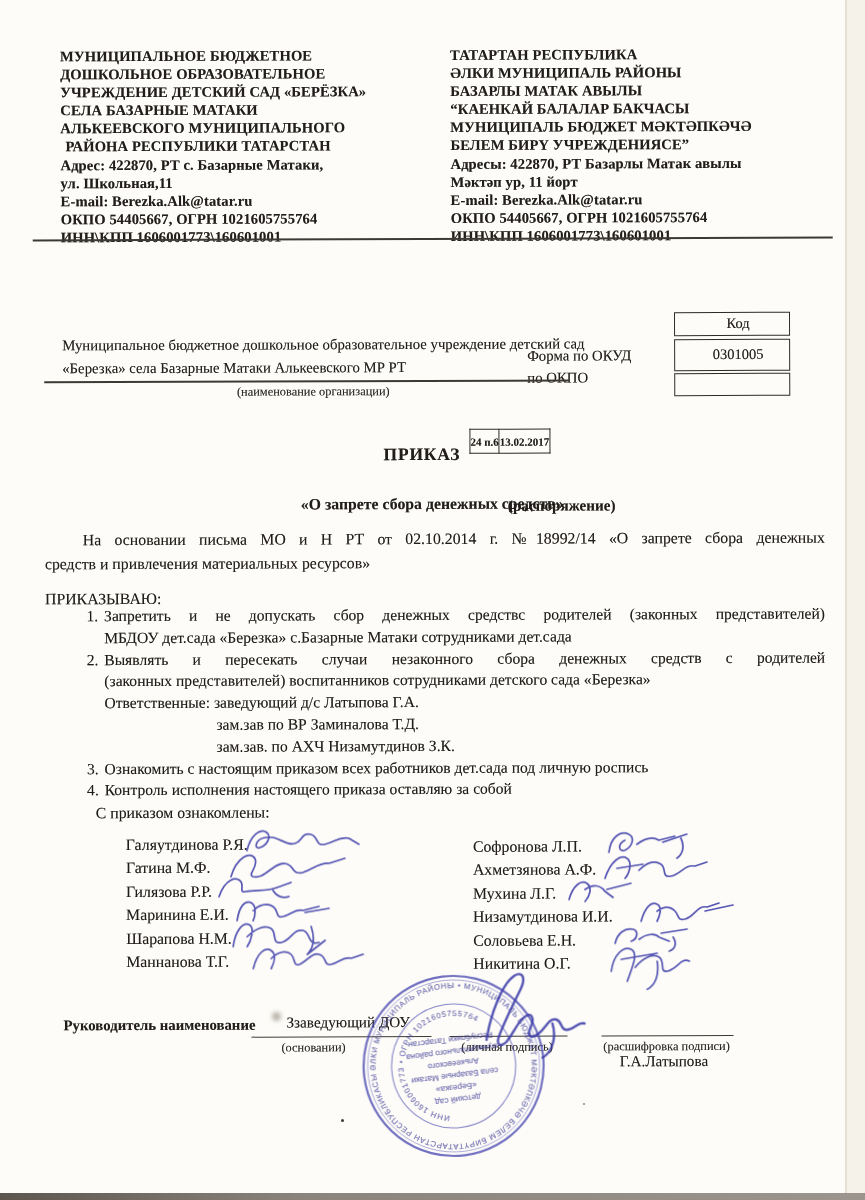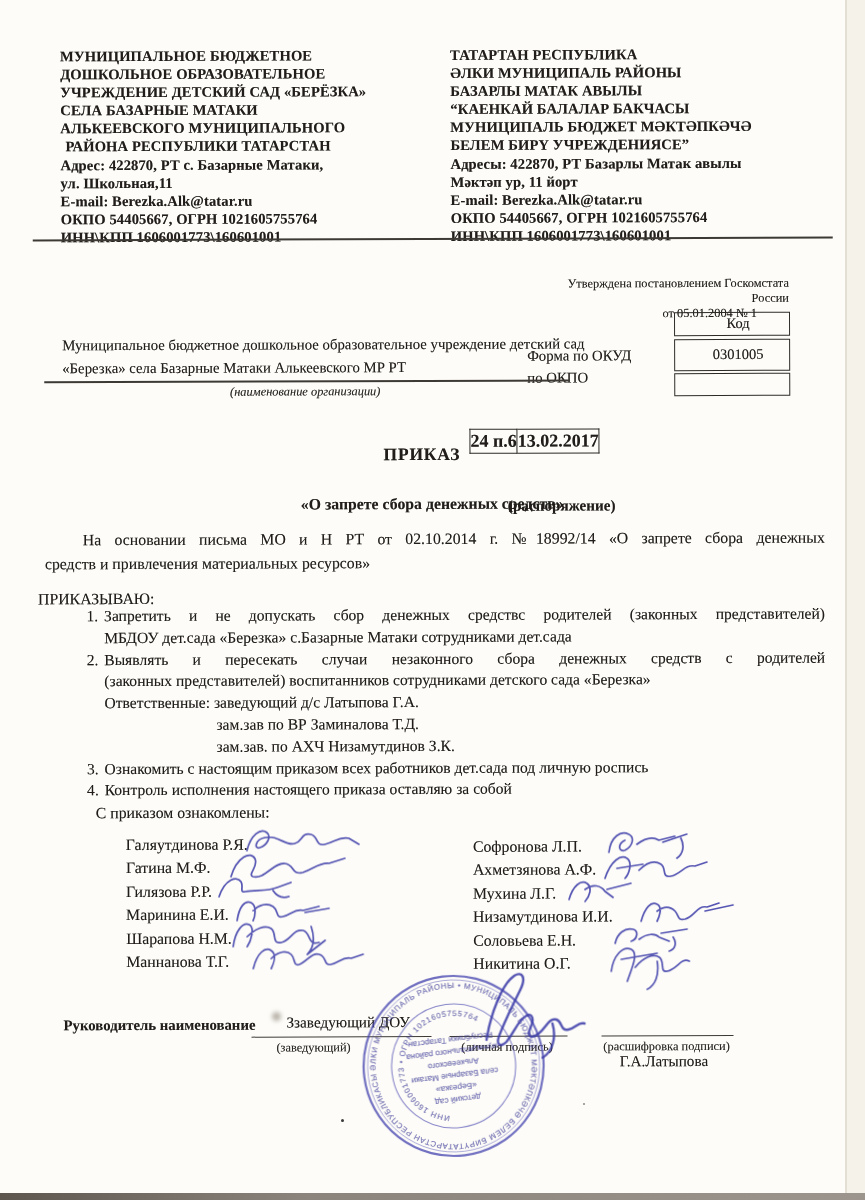--- a/index.html
+++ b/index.html
@@ -14,21 +14,21 @@
   .approval .ind{padding-right:32px;}
   .codebox{border:1.6px solid #2e2b27;text-align:center;font-size:14.5px;box-sizing:border-box;padding-left:12px;}
   .orgname{width:580px;font-size:14.8px;line-height:23px;}
   .formlbl{width:140px;font-size:14.8px;}
   .rule{background:#3d3a35;}
   .cap{font-size:12.4px;color:#2b2825;text-align:center;}
   .prikaz{font-size:17.5px;font-weight:bold;letter-spacing:.8px;}
   table.otbl{border-collapse:collapse;}
   table.otbl td{border:1.6px solid #2c2925;text-align:center;padding:0;}
   td.hcell{width:116px;height:21px;font-size:14.2px;}
-  td.vcell{height:23px;font-size:18px;font-weight:bold;}
+  td.vcell{height:23px;font-size:11px;font-weight:bold;}
   .rasp{width:200px;text-align:center;font-weight:bold;font-size:15.2px;margin-top:20px;}
   .subject{width:865px;text-align:center;font-weight:bold;font-size:15.8px;}
   .bodytxt{font-size:15.8px;line-height:23.6px;}
   .jlast{text-align:justify;text-align-last:justify;}
   .indent{text-indent:38px;}
   .olist{font-size:15.6px;line-height:21.8px;}
   .olist ol{margin:0;padding-left:27px;}
   .olist li{padding-left:2px;}
   .resp-ind{margin-left:112px;}
   .names{font-size:15.8px;line-height:23.4px;}
@@ -76,57 +76,52 @@
       <div>Адресы: 422870, РТ Базарлы Матак авылы</div>
       <div>Мәктәп ур, 11 йорт</div>
       <div>E-mail: Berezka.Alk@tatar.ru</div>
       <div>ОКПО 54405667, ОГРН 1021605755764</div>
       <div>ИНН\КПП 1606001773\160601001</div>
     </div>
 
     <div class="abs rule" style="left:34px;top:238px;width:800px;height:2px;"></div>
 
 
-    <div class="abs approval" style="left:470px;top:277px;">
-      <div>Утверждена постановлением Госкомстата</div>
-      <div>России</div>
-      <div class="ind">от 05.01.2004 № 1</div>
-    </div>
 
     <div class="abs codebox" style="left:675px;top:313px;width:116px;height:24px;line-height:21px;">Код</div>
     <div class="abs codebox" style="left:675px;top:340px;width:116px;height:32px;line-height:29px;">0301005</div>
     <div class="abs codebox" style="left:675px;top:374px;width:116px;height:23px;line-height:20px;"></div>
 
     <div class="abs orgname" style="left:63px;top:333px;">
       <div>Муниципальное бюджетное дошкольное образовательное учреждение детский сад</div>
       <div>«Березка»  села Базарные Матаки Алькеевского МР РТ</div>
     </div>
     <div class="abs formlbl" style="left:528px;top:348px;">Форма по ОКУД</div>
     <div class="abs formlbl" style="left:528px;top:370px;">по ОКПО</div>
 
     <div class="abs rule" style="left:45px;top:380px;width:525px;height:1.5px;"></div>
-    <div class="abs cap" style="left:181px;top:384px;width:250px;font-style:italic;">(наименование организации)</div>
+    <div class="abs cap" style="left:189px;top:384px;width:250px;">(наименование организации)</div>
 
     <div class="abs prikaz" style="left:384px;top:444px;">ПРИКАЗ</div>
     <table class="abs otbl" style="left:470px;top:429px;">
       <tbody>
       <tr>
         <td class="vcell">24 п.6</td>
         <td class="vcell">13.02.2017</td>
       </tr>
     </tbody>
       </table>
     <div class="abs rasp" style="left:462px;top:477px;">(распоряжение)</div>
     <div class="abs subject" style="left:0;top:495px;">«О запрете сбора денежных средств»</div>
 
     <div class="abs bodytxt" style="left:45px;top:527px;width:780px;">
       <div class="jlast indent">На основании письма МО и Н РТ от 02.10.2014 г. №18992/14 «О запрете сбора денежных</div>
       <div>средств и привлечения материальных ресурсов»</div>
     </div>
-    <div class="abs bodytxt" style="left:38px;top:586px;">ПРИКАЗЫВАЮ:</div>
+    <div class="abs bodytxt" style="left:45px;top:586px;">ПРИКАЗЫВАЮ:</div>
 
     <div class="abs olist" style="left:75px;top:604px;width:750px;">
       <ol>
         <li>
           <div class="jlast">Запретить и не допускать сбор денежных средствс родителей (законных представителей)</div>
           <div>МБДОУ дет.сада «Березка» с.Базарные Матаки сотрудниками дет.сада</div>
         </li>
         <li>
           <div class="jlast">Выявлять и пересекать случаи незаконного сбора денежных средств с родителей</div>
           <div>(законных представителей) воспитанников сотрудниками детского сада  «Березка»</div>
@@ -195,21 +190,21 @@
     <svg class="sig" style="left:606px;top:920px;" width="90" height="34" viewBox="0 0 90 34">
         <path d="M8,24 C10,14 18,8 26,10 C32,12 30,20 24,22 M32,20 C40,14 48,14 52,18 L62,22 M54,14 L80,10 M66,18 C70,24 68,30 62,32"></path>
       </svg>
     <svg class="sig" style="left:600px;top:942px;" width="100" height="52" viewBox="0 0 100 52">
         <path d="M10,30 C12,14 22,4 30,8 C38,12 30,28 26,40 M20,18 L56,12 M34,26 C42,16 52,12 58,16 C64,20 58,32 66,30 C76,28 80,16 88,20 M56,20 C58,34 54,44 46,48"></path>
       </svg>
 
     <div class="abs b" style="left:62px;top:1016px;font-size:14.8px;">Руководитель наименование</div>
     <div class="abs ftr" style="left:285px;top:1013px;">Ззаведующий ДОУ</div>
     <div class="abs rule" style="left:250px;top:1036px;width:180px;height:1.3px;"></div>
-    <div class="abs cap" style="left:242px;top:1040px;width:140px;">(заведующий)</div>
+    <div class="abs cap" style="left:242px;top:1040px;width:140px;">(основании)</div>
     <div class="abs rule" style="left:448px;top:1036px;width:118px;height:1.3px;"></div>
     <div class="abs cap" style="left:433px;top:1040px;width:145px;">(личная подпись)</div>
     <div class="abs ftr" style="left:618px;top:1013px;margin-top:40px;">Г.А.Латыпова</div>
     <div class="abs rule" style="left:600px;top:1036px;width:132px;height:1.3px;"></div>
     <div class="abs cap" style="left:590px;top:1040px;width:150px;">(расшифровка подписи)</div>
 
     <svg class="abs stamp" style="left:357px;top:971px;" width="190" height="190" viewBox="-95 -95 190 190">
       <defs>
         <path id="ringO" d="M 0,-78 A 78,78 0 1 1 -0.05,-78"></path>
         <path id="ringI" d="M 0,-50 A 50,50 0 1 1 -0.05,-50"></path>

